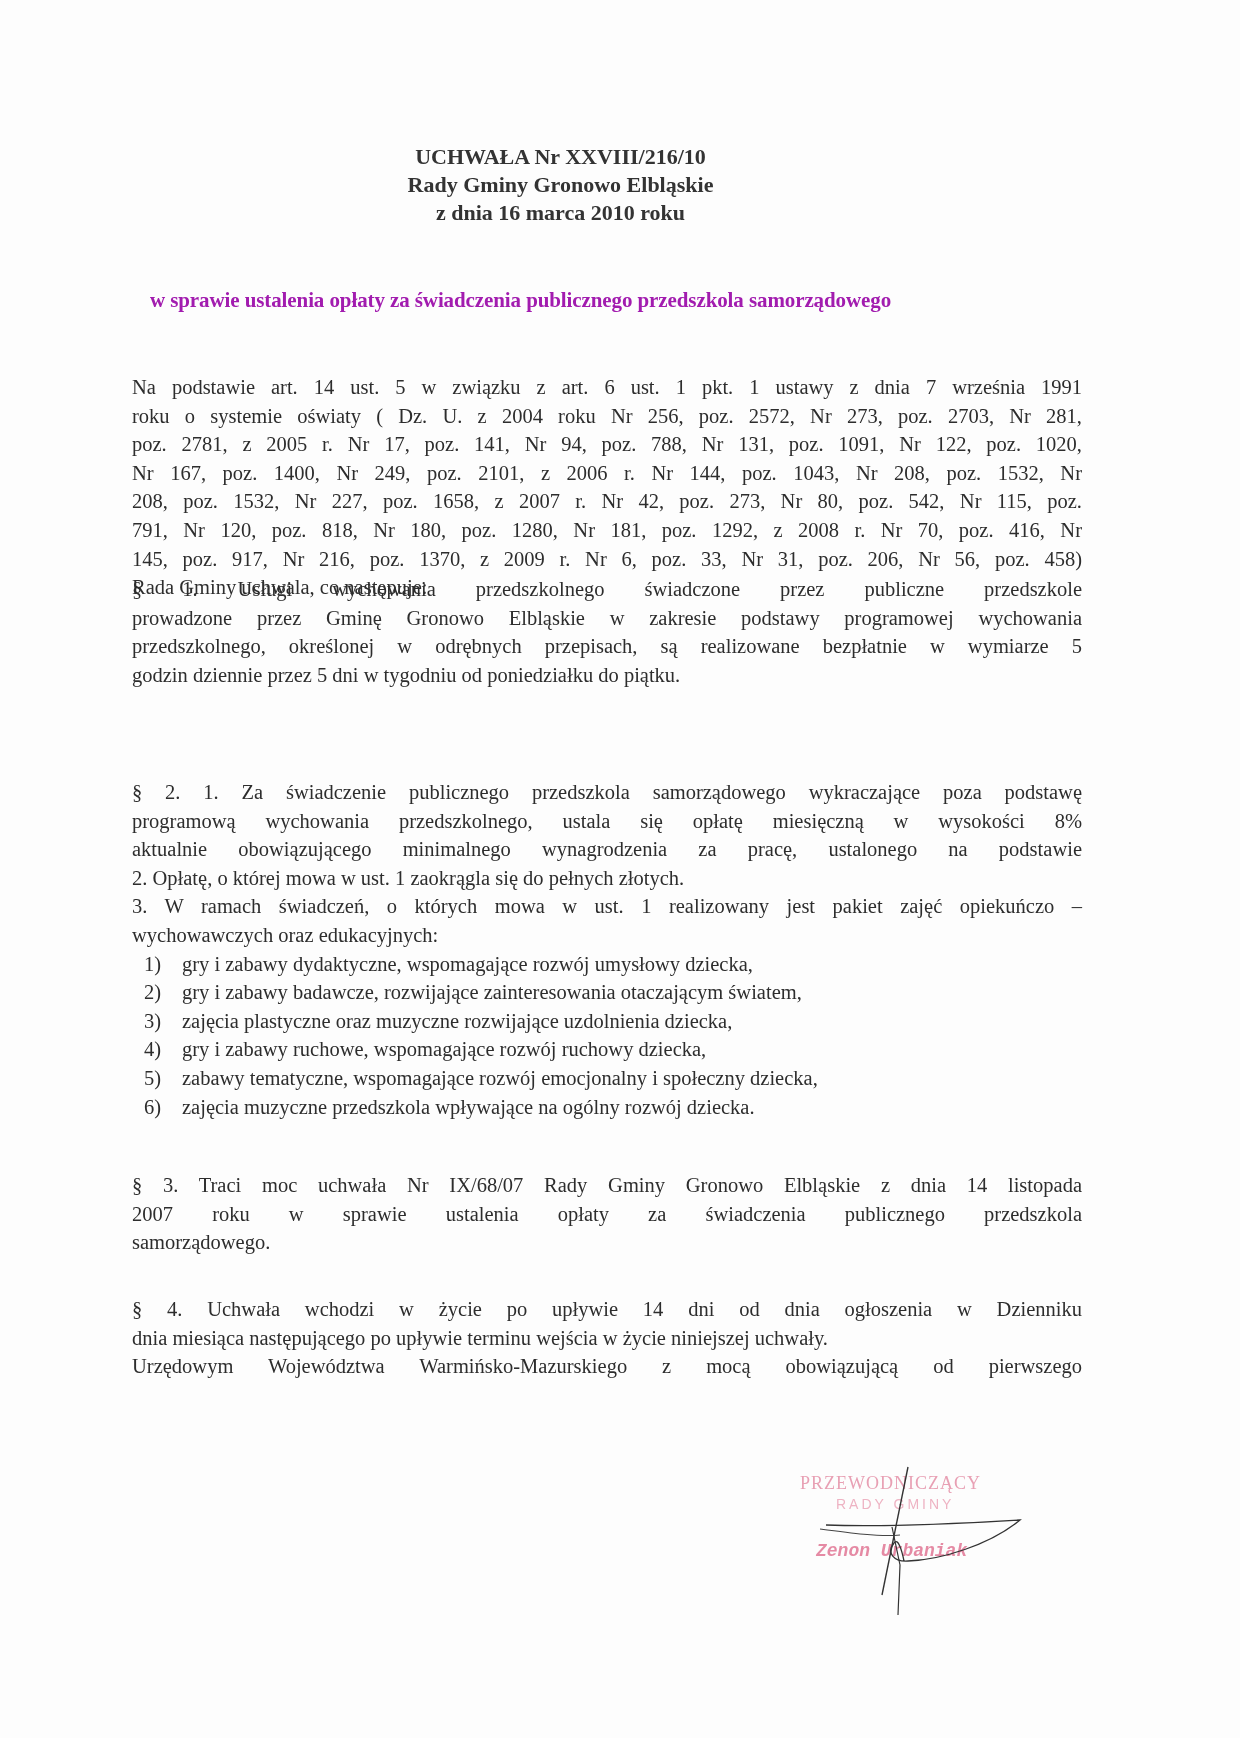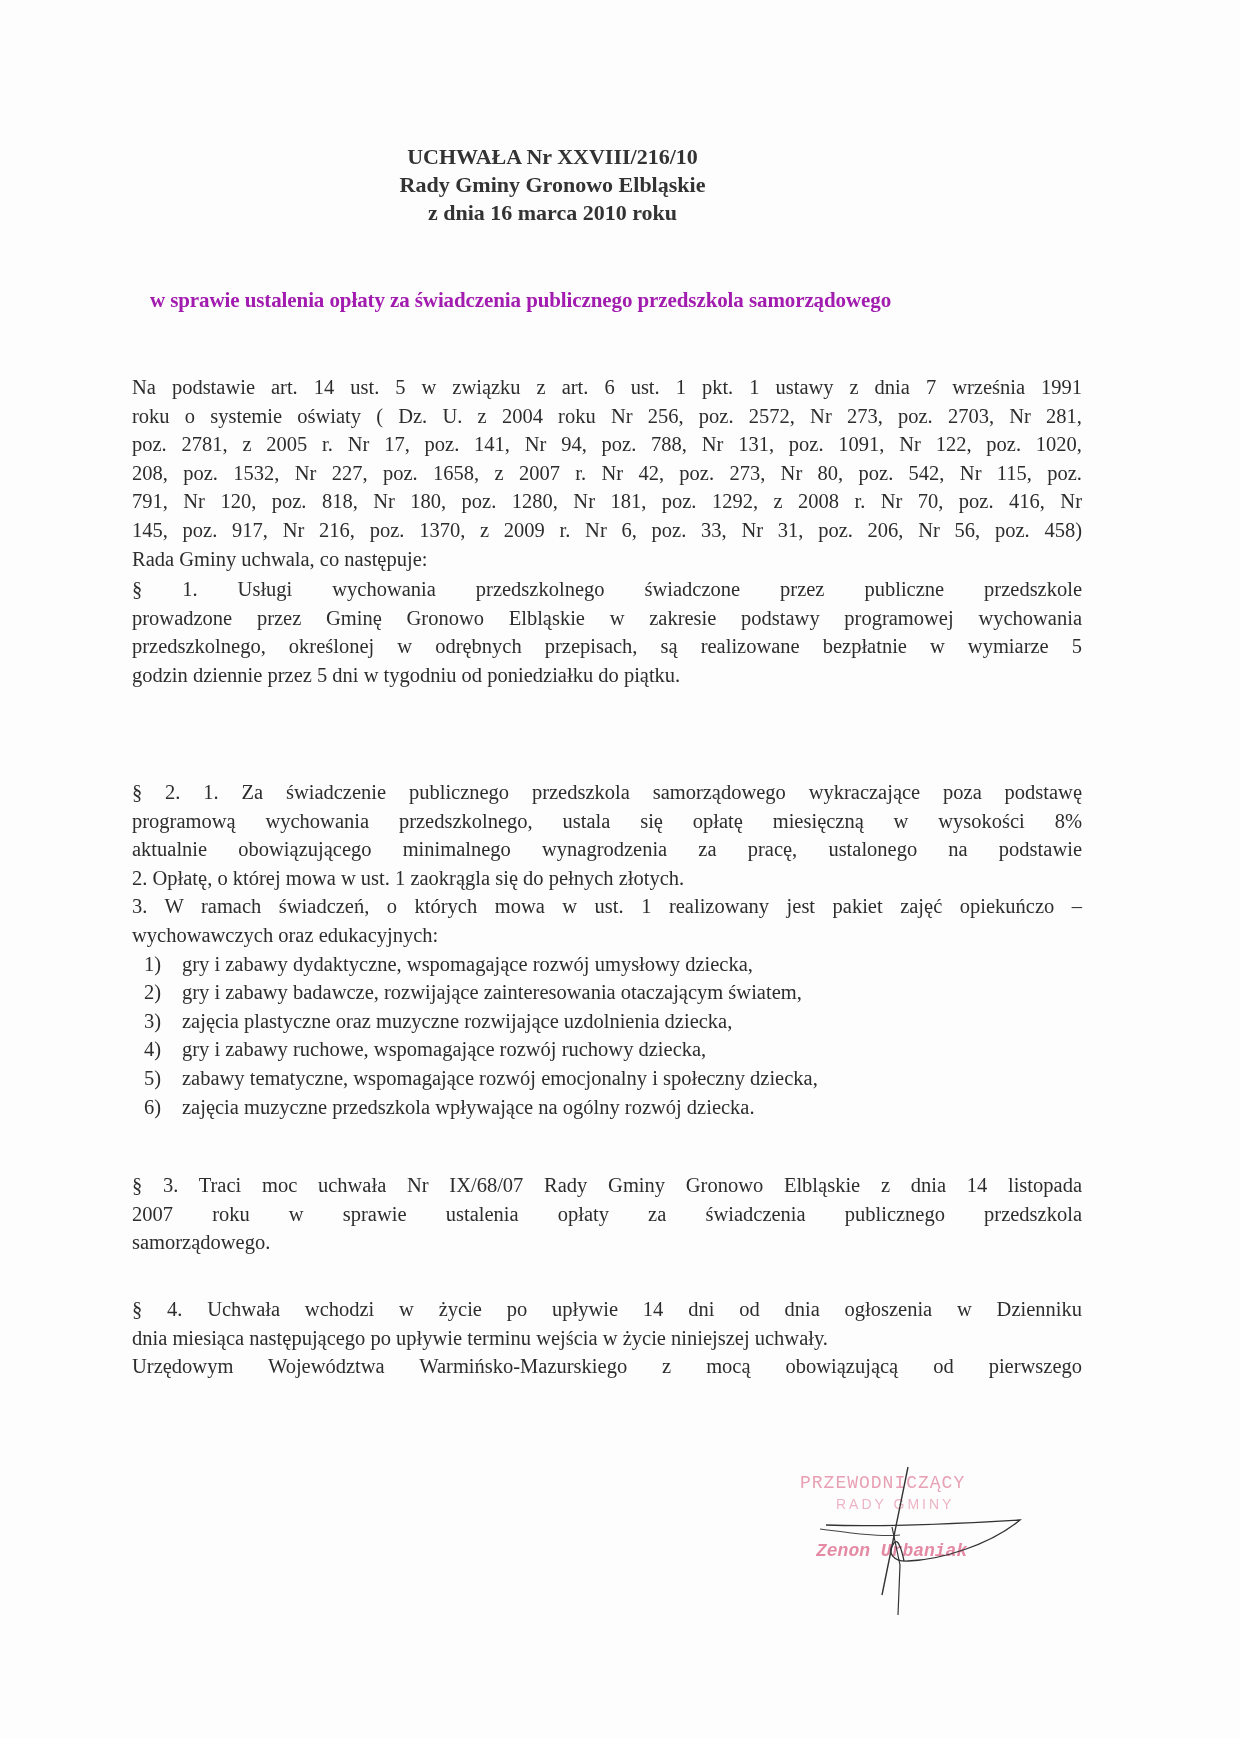--- a/index.html
+++ b/index.html
@@ -25,20 +25,21 @@
     .header {
       position: absolute;
       left: 0;
       top: 143px;
       width: 1105px;
       text-align: center;
       font-weight: bold;
       font-size: 22px;
       line-height: 28px;
       color: #333;
+      padding-left: 8px;
     }
     .header div { margin: 0; }
     .subject {
       position: absolute;
       left: 150px;
       top: 288px;
       font-weight: bold;
       font-size: 21px;
       color: #a21caf;
       letter-spacing: -0.1px;
@@ -76,21 +77,21 @@
       position: absolute;
       left: 790px;
       top: 1465px;
       width: 240px;
       height: 150px;
     }
     .stamp-title {
       position: absolute;
       left: 10px;
       top: 8px;
-      font-family: Liberation Mono, monospace;
+      font-family: Liberation Serif, serif;
       font-size: 18px;
       letter-spacing: 1px;
       color: #e8a0b4;
     }
     .stamp-sub {
       position: absolute;
       left: 46px;
       top: 31px;
       font-family: "Liberation Sans", sans-serif;
       font-size: 14px;
@@ -124,20 +125,21 @@
     <div>Rady Gminy Gronowo Elbląskie</div>
     <div>z dnia 16 marca 2010 roku</div>
   </div>
 
   <div class="subject">w sprawie ustalenia opłaty za świadczenia publicznego przedszkola samorządowego</div>
 
   <div class="body-text preamble">
     <span class="para-line justify-last">Na podstawie art. 14 ust. 5 w związku z art. 6 ust. 1 pkt. 1 ustawy z dnia 7 września 1991</span>
     <span class="para-line justify-last">roku o systemie oświaty ( Dz. U. z 2004 roku Nr 256, poz. 2572, Nr 273, poz. 2703, Nr 281,</span>
     <span class="para-line justify-last">poz. 2781, z 2005 r. Nr 17, poz. 141, Nr 94, poz. 788, Nr 131, poz. 1091, Nr 122, poz. 1020,</span>
+    <span class="para-line justify-last">Nr 167, poz. 1400, Nr 249, poz. 2101, z 2006 r. Nr 144, poz. 1043, Nr 208, poz. 1532, Nr</span>
     <span class="para-line justify-last">208, poz. 1532, Nr 227, poz. 1658, z 2007 r. Nr 42, poz. 273, Nr 80, poz. 542, Nr 115, poz.</span>
     <span class="para-line justify-last">791, Nr 120, poz. 818, Nr 180, poz. 1280, Nr 181, poz. 1292, z 2008 r. Nr 70, poz. 416, Nr</span>
     <span class="para-line justify-last">145, poz. 917, Nr 216, poz. 1370, z 2009 r. Nr 6, poz. 33, Nr 31, poz. 206, Nr 56, poz. 458)</span>
     <span class="para-line">Rada Gminy uchwala, co następuje:</span>
   </div>
 
   <div class="body-text p1">
     <span class="para-line justify-last">§ 1. Usługi wychowania przedszkolnego świadczone przez publiczne przedszkole</span>
     <span class="para-line justify-last">prowadzone przez Gminę Gronowo Elbląskie w zakresie podstawy programowej wychowania</span>
     <span class="para-line justify-last">przedszkolnego, określonej w odrębnych przepisach, są realizowane bezpłatnie w wymiarze 5</span>

